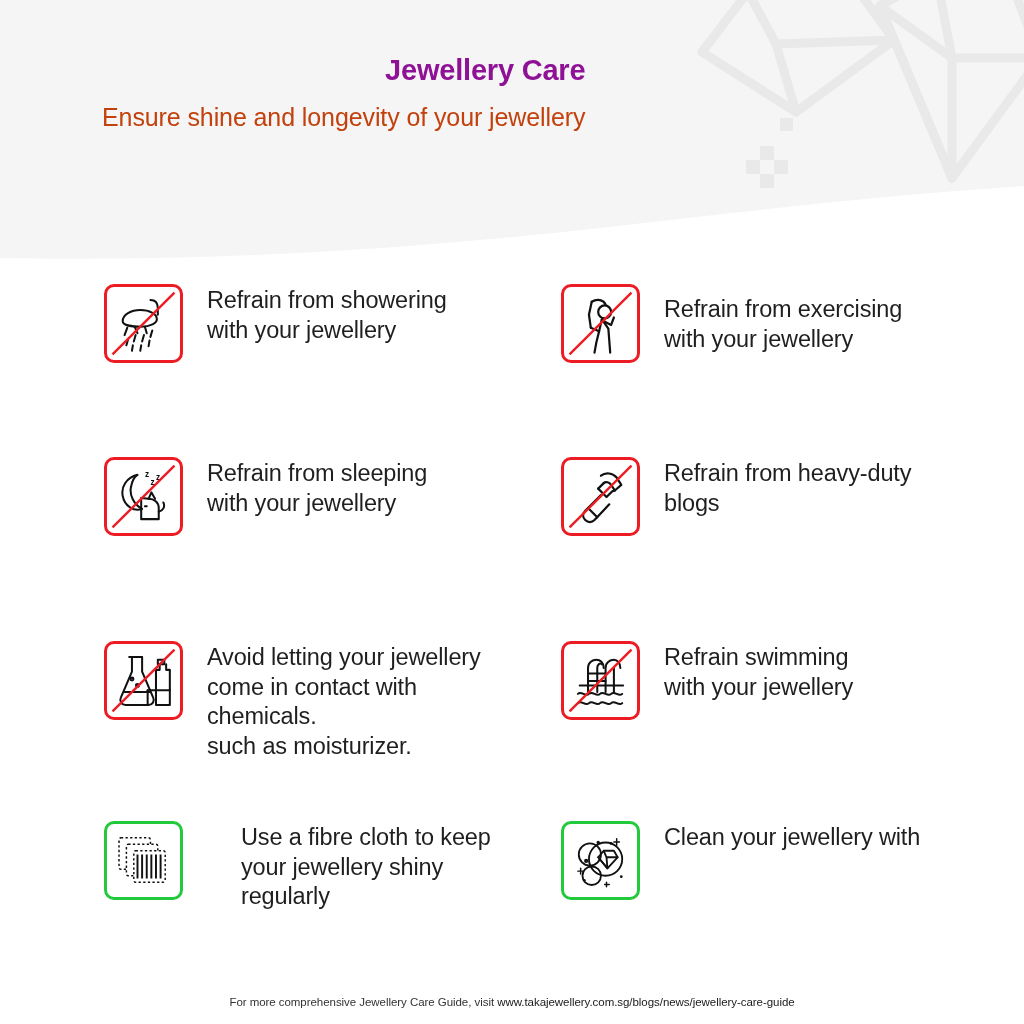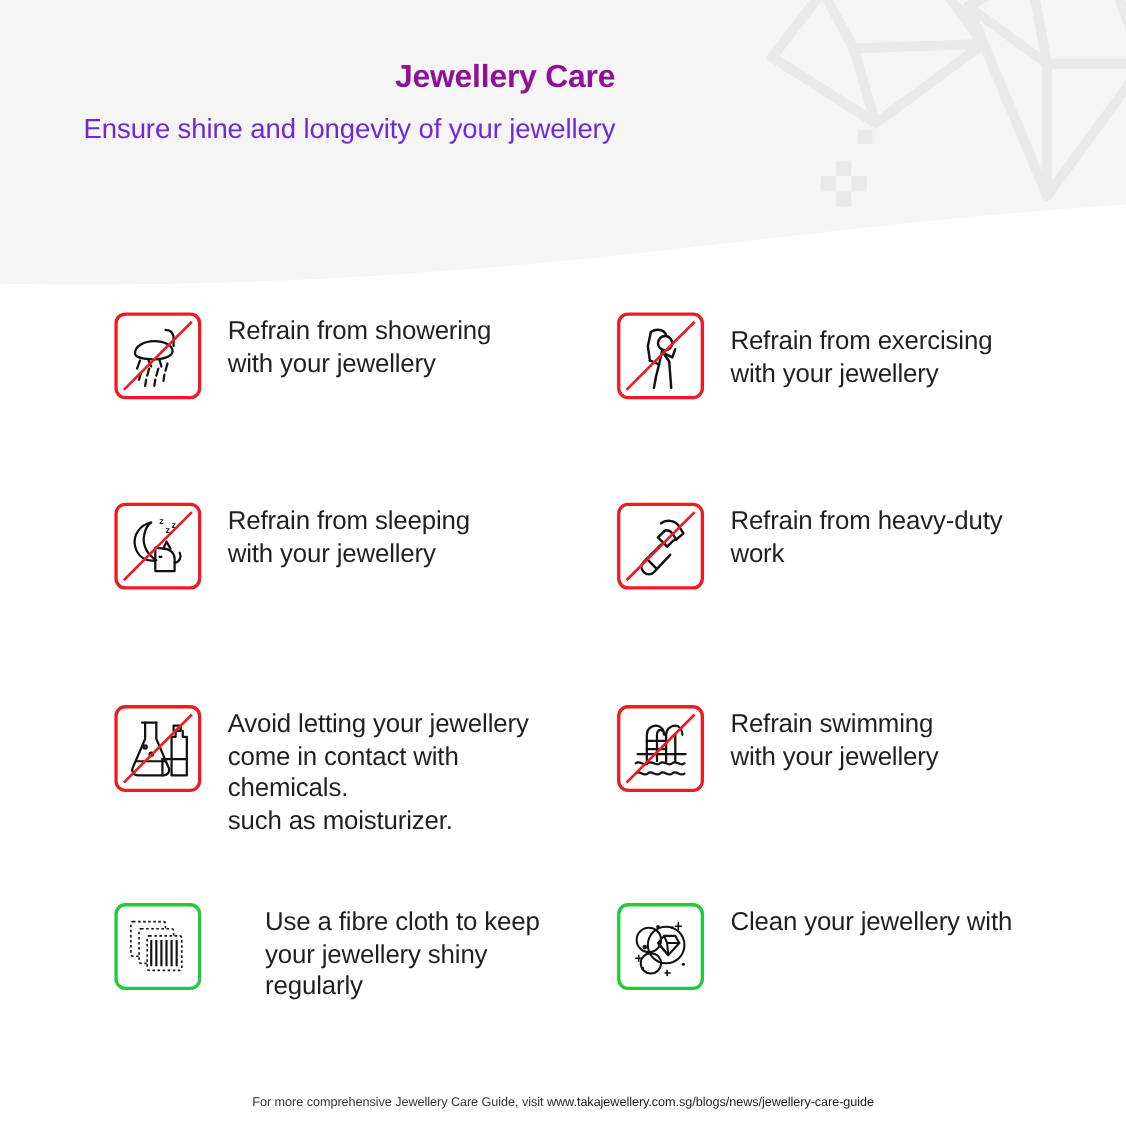--- a/index.html
+++ b/index.html
@@ -51,23 +51,24 @@
     font-size: 29px;
     font-weight: bold;
     color: #8E1196;
     letter-spacing: -0.2px;
     line-height: 1.1;
   }
   .subtitle {
     margin-top: 15px;
     font-size: 25px;
     font-weight: normal;
-    color: #6d28d9;
+    color: #c2410c;
     letter-spacing: -0.1px;
     line-height: 1.25;
+    margin-left: 26px;
   }
 
   
   .grid {
     position: absolute;
     left: 0;
     top: 270px;
     width: 1024px;
   }
   .tip {
@@ -228,21 +229,21 @@
             <path d="M43,25 L37,31"></path>
             <path d="M37,31 L46,40 L52,34 L55,33"></path>
             <path d="M40,38 L23,55 C20,58 20,62 23,65 C26,68 30,68 33,65 L49,48"></path>
             <path d="M26,52 L36,62"></path>
           </g>
           <line x1="6" y1="73" x2="73" y2="6" stroke="#ED1C24" stroke-width="2.6"></line>
         </svg>
       </div>
       <div class="tip-text">
         <div>Refrain from heavy-duty</div>
-        <div>work</div>
+        <div>blogs</div>
       </div>
     </div>
 
     <div class="tip" style="left:104px; top:371px; width:420px;">
       <div class="badge">
         <svg viewBox="0 0 79 79">
           <g fill="none" stroke="#111" stroke-width="2.2" stroke-linecap="round" stroke-linejoin="round">
             <path d="M24,14 L38,14"></path>
             <path d="M27,14 L27,30 L15,58 C13,62 16,66 20,66 L45,66 C49,66 52,62 50,58 L38,30 L38,14"></path>
             <path d="M19,52 L47,52"></path>

